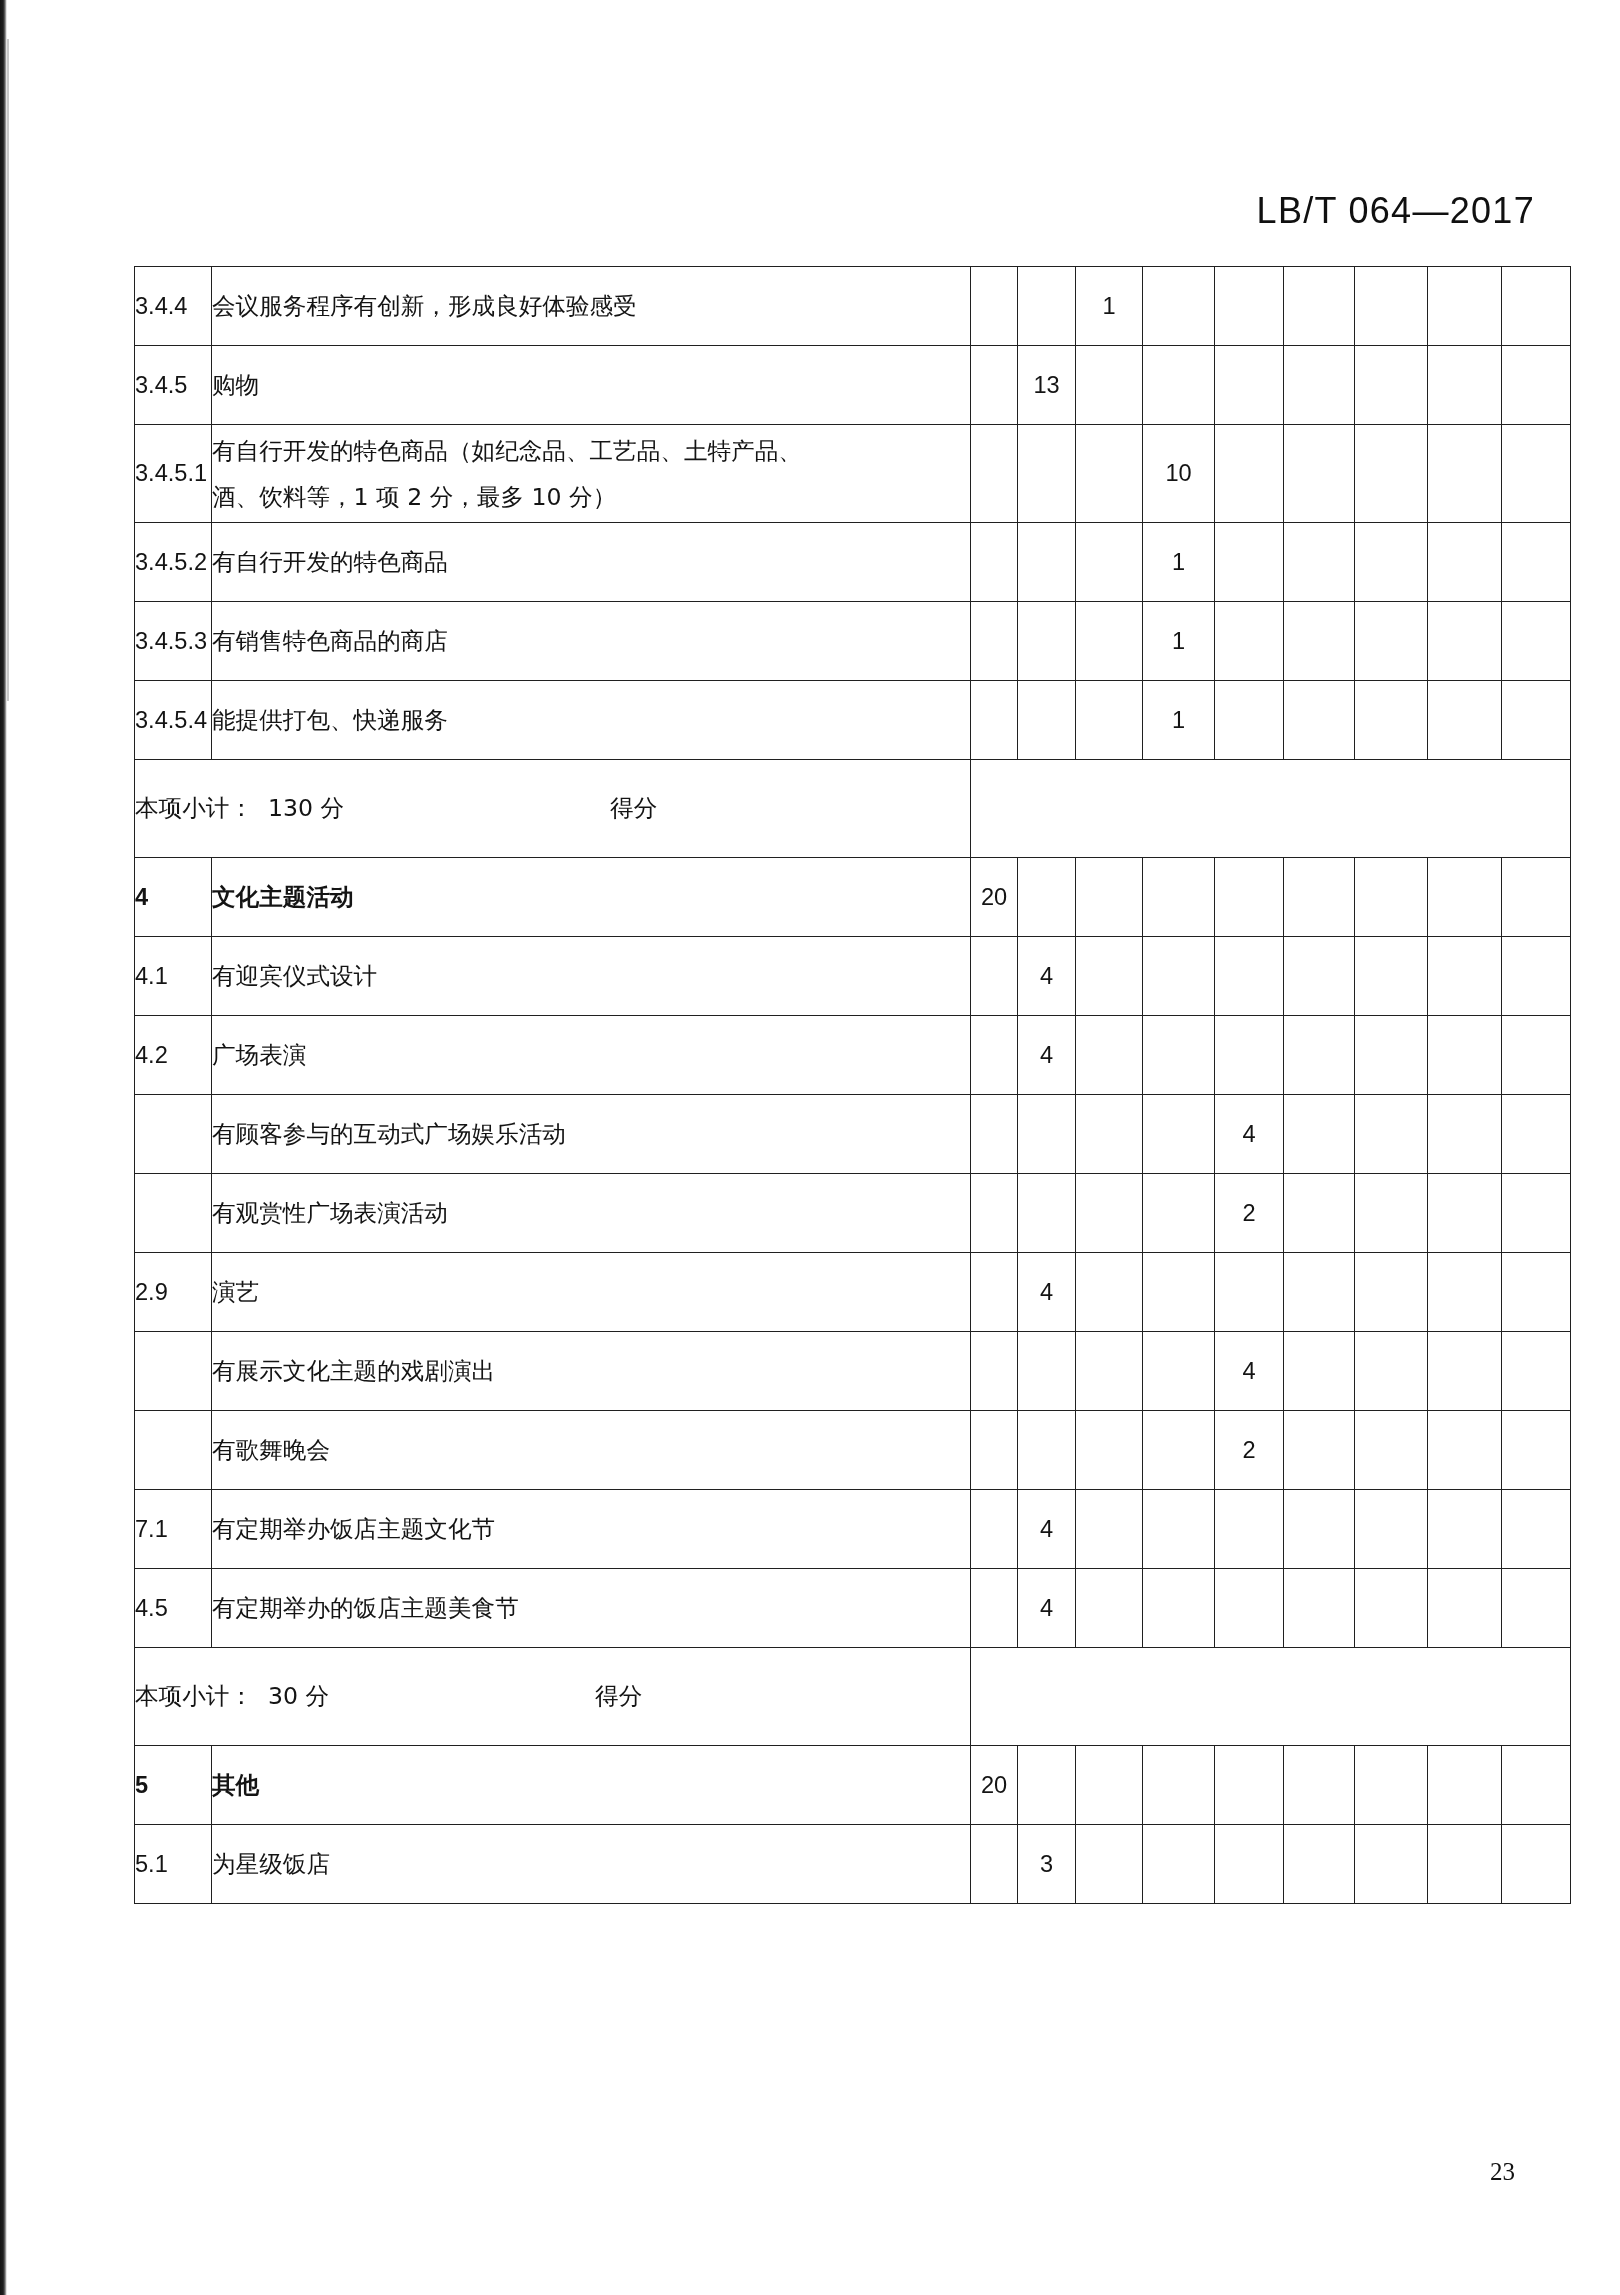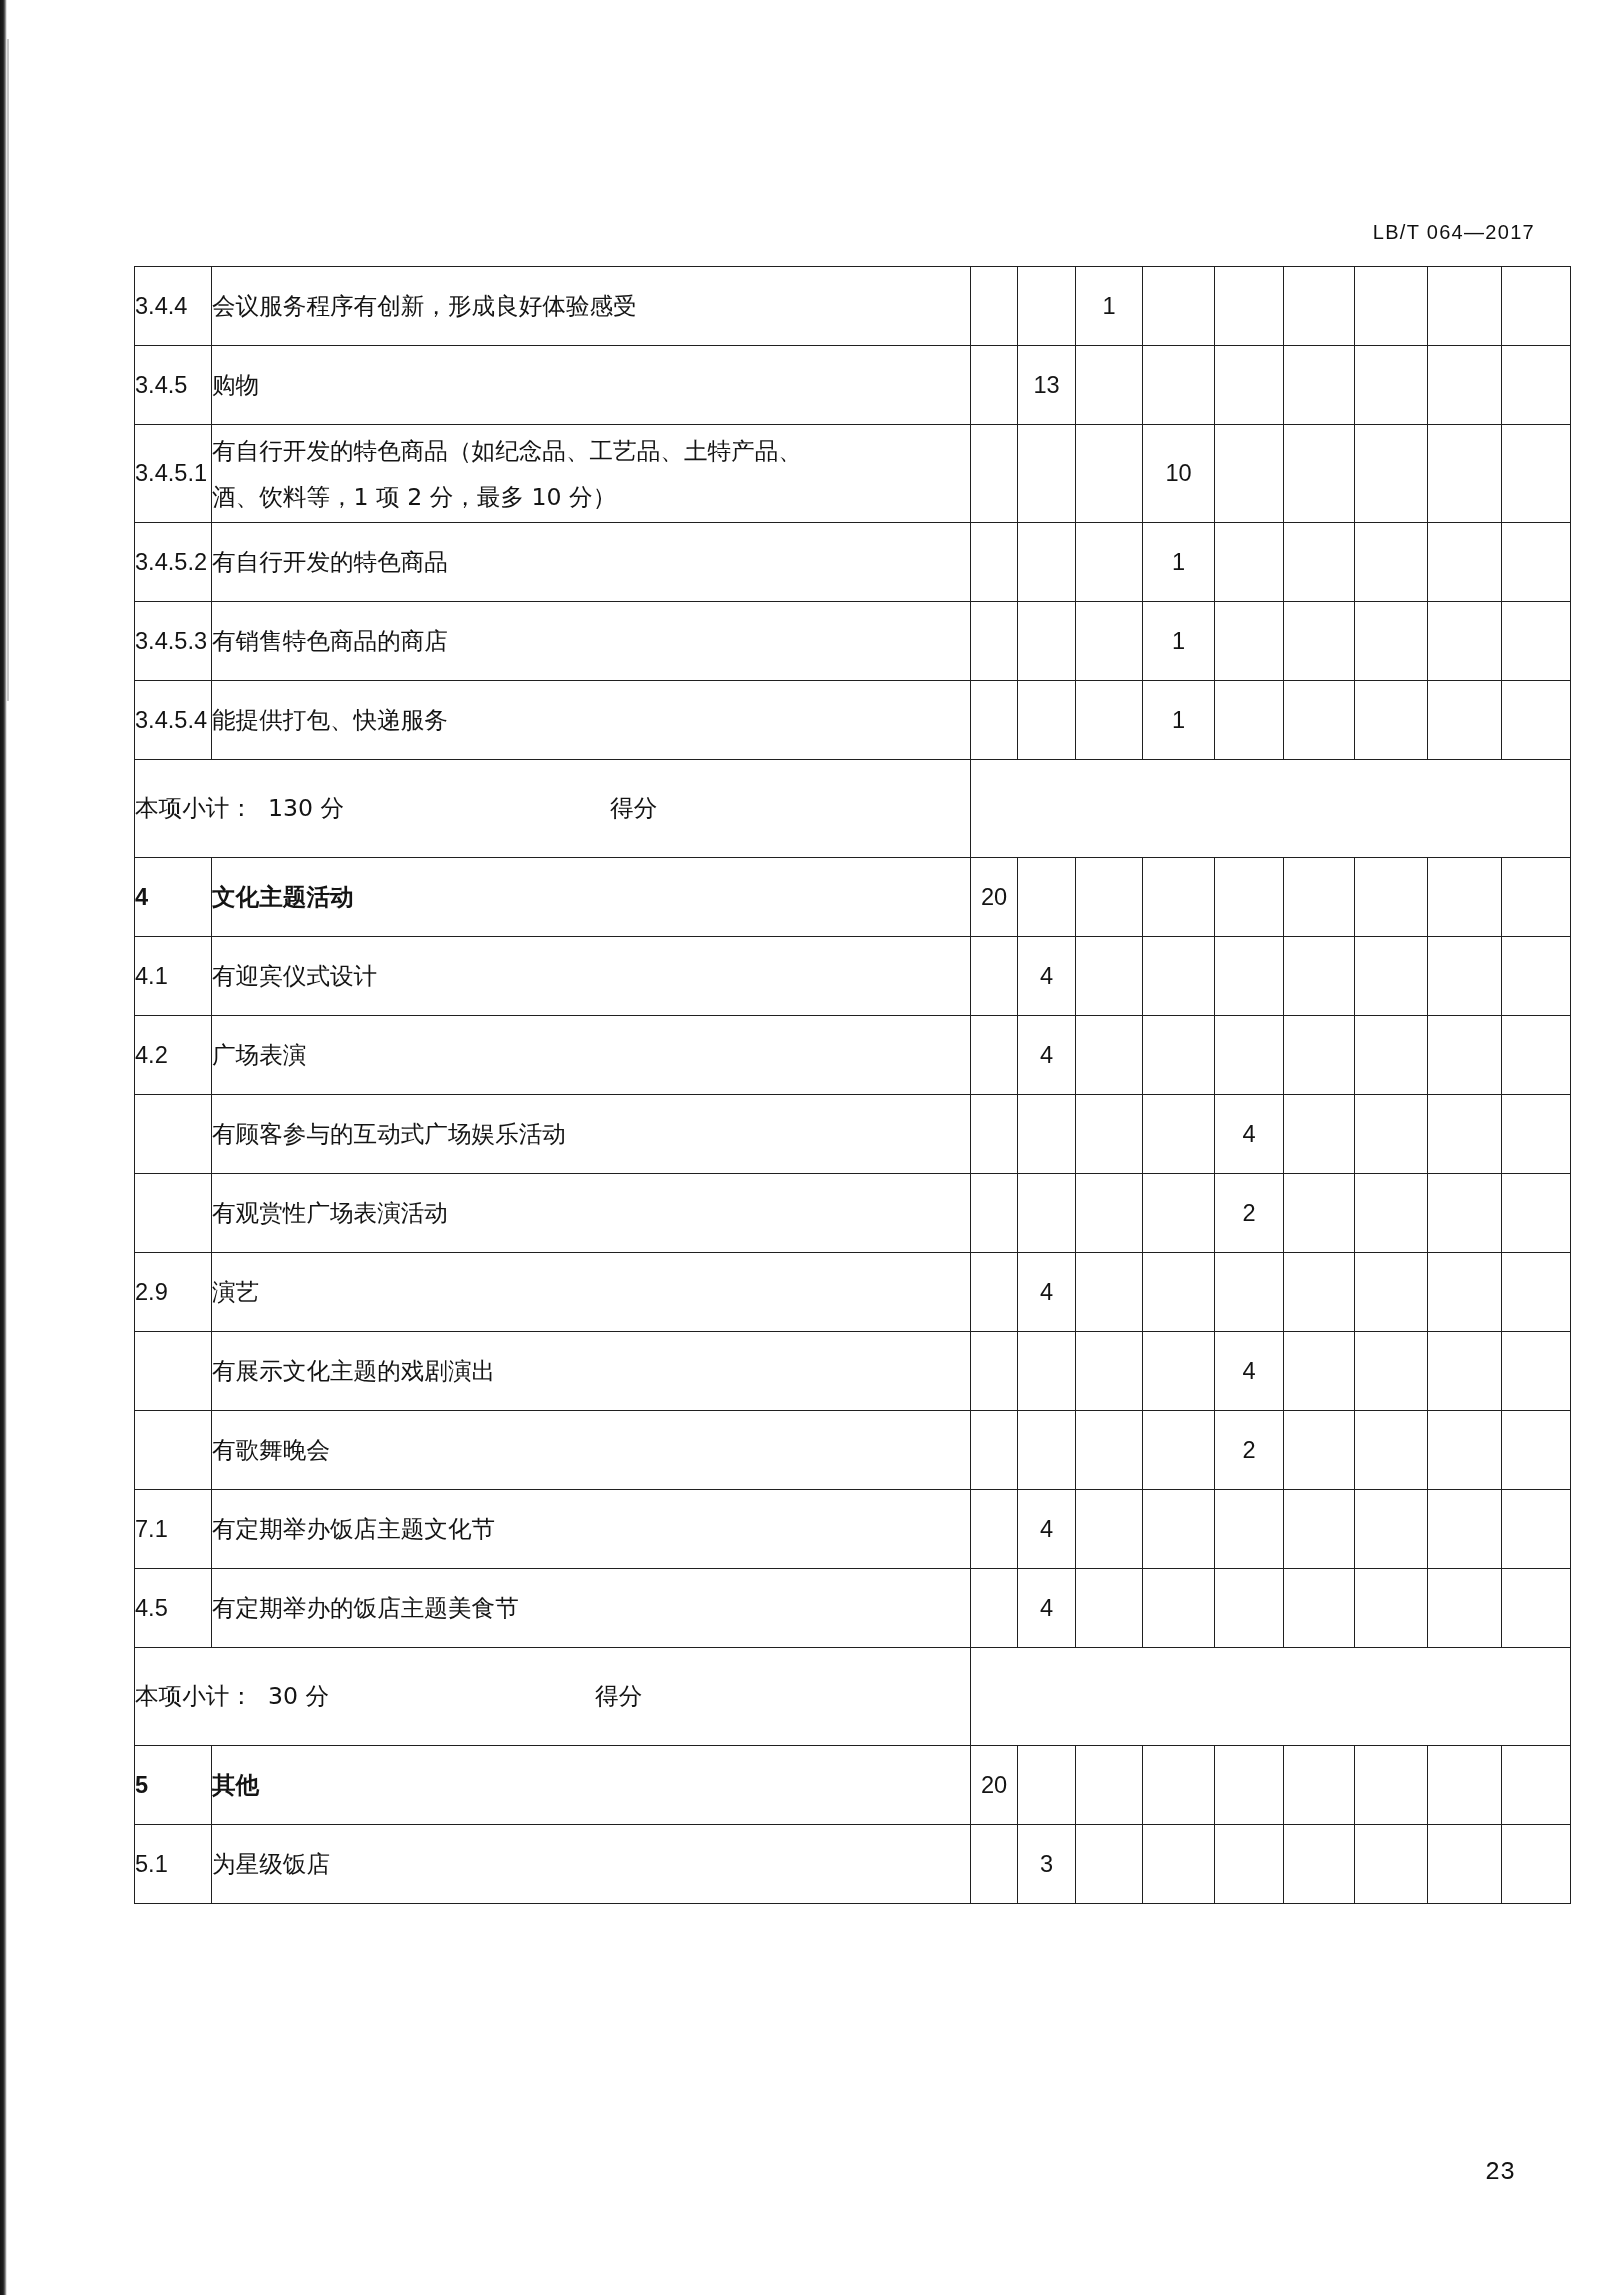--- a/index.html
+++ b/index.html
@@ -34,36 +34,35 @@
     background: #9a9a9a;
     opacity: .55;
   }
 
   .page-header {
     position: absolute;
     left: 0;
     top: 190px;
     width: 1535px;
     text-align: right;
-    font-size: 20px;
+    font-size: 36px;
     letter-spacing: 1.3px;
     font-weight: 400;
     font-family: "Liberation Sans", "DejaVu Sans", sans-serif;
     color: #101010;
-    margin-top: 31px;
   }
 
   .page-number {
     position: absolute;
     left: 0;
     top: 2158px;
     width: 1515px;
     text-align: right;
     font-size: 25px;
-    font-family: Liberation Mono, monospace;
+    font-family: Liberation Serif, serif;
     color: #121212;
   }
 
   
   .score-table {
     position: absolute;
     left: 134px;
     top: 266px;
     width: 1436px;
     border-collapse: collapse;

